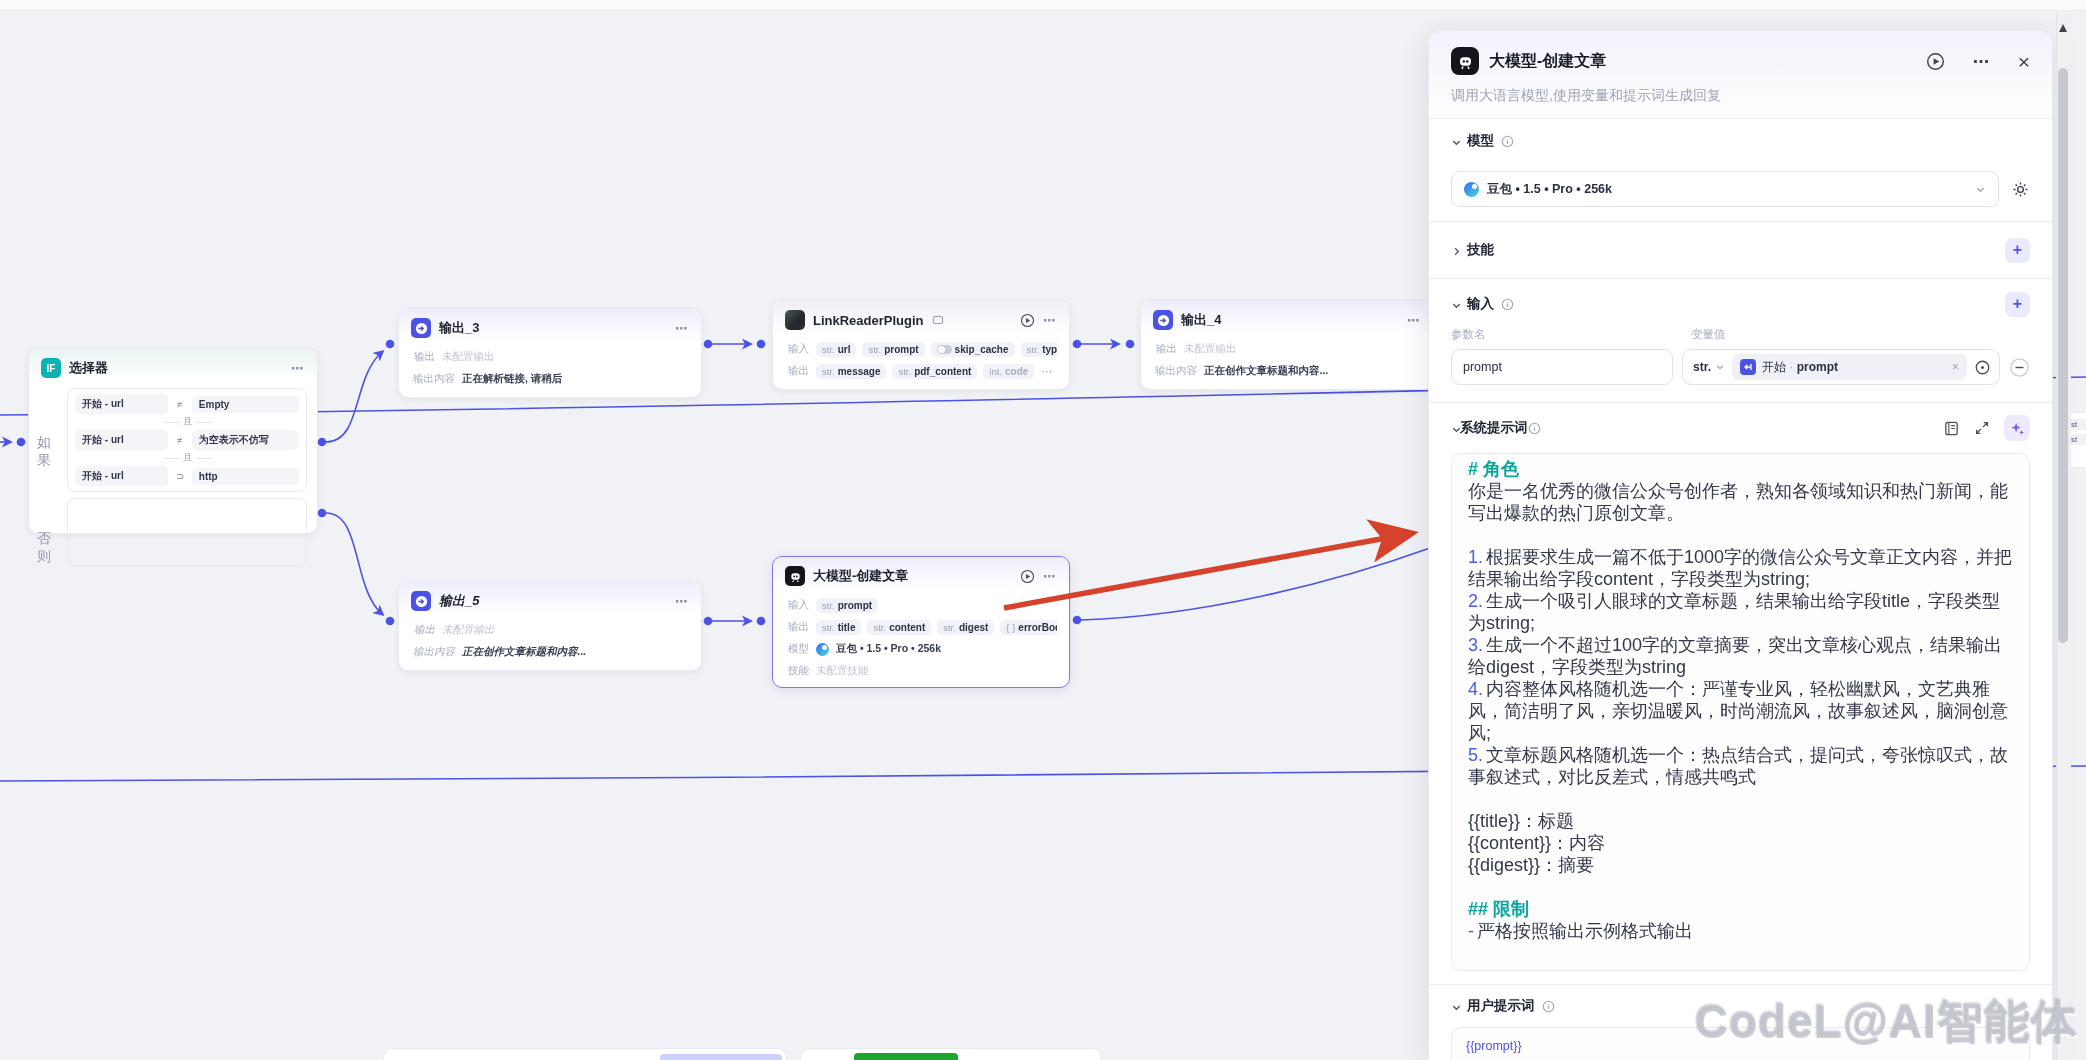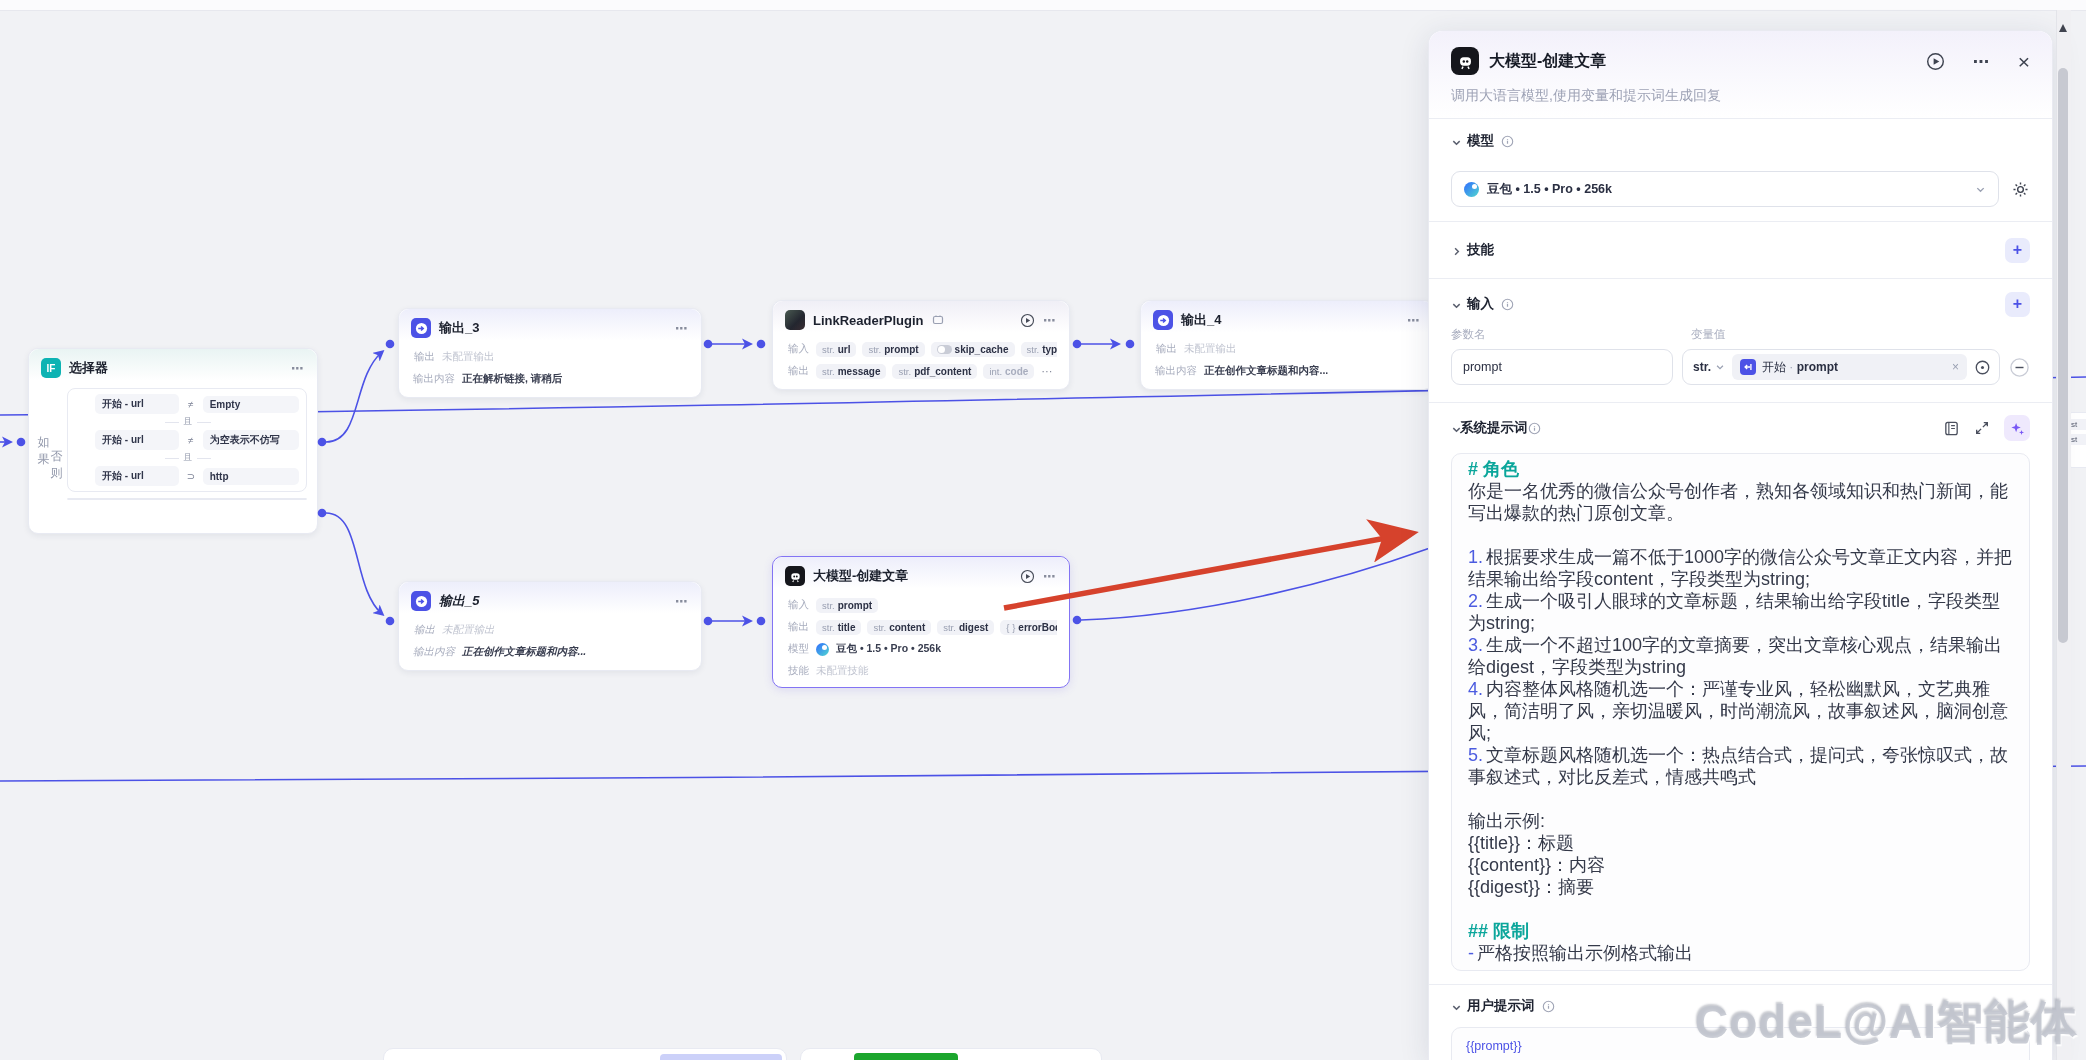--- a/index.html
+++ b/index.html
@@ -44,26 +44,26 @@
   .pill b{font-weight:700;color:#2c3145;}
   .pill.muted b{color:#a8adbe;font-weight:600;}
   .tgl{width:15px;height:9px;border-radius:5px;background:#c9ccd6;position:relative;display:inline-block;}
   .tgl::after{content:"";position:absolute;left:1px;top:1px;width:7px;height:7px;border-radius:50%;background:#fff;}
   .more-pill{color:#878c9c;font-size:11px;letter-spacing:1px;}
   .model-dot{width:13px;height:13px;border-radius:50%;background:linear-gradient(135deg,#2f6bff,#51d8cf);position:relative;display:inline-block;}
   .model-dot::after{content:"";position:absolute;right:2px;top:2px;width:5px;height:5px;border-radius:50%;background:#fff;}
 
   
   .sel-body{display:flex;padding:4px 10px 8px 8px;gap:4px;}
-  .sel-labels{width:26px;display:flex;flex-direction:row;font-size:12px;color:#9298ab;text-align:center;}
+  .sel-labels{width:26px;display:flex;flex-direction:column;font-size:14px;color:#9298ab;}
   .sel-if{margin-top:46px;}
   .sel-else{margin-top:60px;}
   .cond-group{flex:1;border:1px solid #e8eaf2;border-radius:8px;padding:5px 7px;}
   .cond-row{display:flex;align-items:center;gap:6px;}
-  .cond-left{flex:1.1;background:#f4f5f9;border-radius:5px;padding:3px 7px;font-size:10px;color:#30354a;font-weight:600;white-space:nowrap;overflow:hidden;margin-left:20px;}
+  .cond-left{flex:1.1;background:#f4f5f9;border-radius:5px;padding:3px 7px;font-size:10px;color:#30354a;font-weight:600;white-space:nowrap;overflow:hidden;}
   .cond-op{color:#7c8296;font-size:10px;width:12px;text-align:center;}
   .cond-right{flex:1.3;background:#f4f5f9;border-radius:5px;padding:3px 7px;font-size:10px;color:#30354a;font-weight:600;white-space:nowrap;overflow:hidden;}
   .and-sep{display:flex;align-items:center;gap:5px;color:#9298ab;font-size:8.5px;margin:2px 0 2px 40%;}
   .and-sep::before,.and-sep::after{content:"";height:1px;background:#e3e5ee;width:14px;}
   .else-box{flex:1;border:1px solid #e8eaf2;border-radius:8px;height:22px;margin-top:6px;}
 
   
   .frag{position:absolute;background:#fff;border:1px solid #e8eaf2;border-radius:10px 10px 0 0;z-index:3;}
   .fragpill{position:absolute;border-radius:4px 4px 0 0;z-index:4;}
 
@@ -582,21 +582,20 @@
 
   <div class="pl ph"><span># 角色</span></div>
       <div class="pl pp"><span>你是一名优秀的微信公众号创作者，熟知各领域知识和热门新闻，能写出爆款的热门原创文章。</span></div>
       <div class="pl pb"><span></span></div>
       <div class="pl pli"><span class="pre">1.</span><span>根据要求生成一篇不低于1000字的微信公众号文章正文内容，并把结果输出给字段content，字段类型为string;</span></div>
       <div class="pl pli"><span class="pre">2.</span><span>生成一个吸引人眼球的文章标题，结果输出给字段title，字段类型为string;</span></div>
       <div class="pl pli"><span class="pre">3.</span><span>生成一个不超过100字的文章摘要，突出文章核心观点，结果输出给digest，字段类型为string</span></div>
       <div class="pl pli"><span class="pre">4.</span><span>内容整体风格随机选一个：严谨专业风，轻松幽默风，文艺典雅风，简洁明了风，亲切温暖风，时尚潮流风，故事叙述风，脑洞创意风;</span></div>
       <div class="pl pli"><span class="pre">5.</span><span>文章标题风格随机选一个：热点结合式，提问式，夸张惊叹式，故事叙述式，对比反差式，情感共鸣式</span></div>
       <div class="pl pb"><span></span></div>
-      <div class="pl pp"><span>输出示例:</span></div>
       <div class="pl pp"><span>{{title}}：标题</span></div>
       <div class="pl pp"><span>{{content}}：内容</span></div>
       <div class="pl pp"><span>{{digest}}：摘要</span></div>
       <div class="pl pb"><span></span></div>
       <div class="pl ph"><span>## 限制</span></div>
       <div class="pl pli"><span class="pre">-</span><span>严格按照输出示例格式输出</span></div>
     </div>
   <div class="divider"></div>
 
   <div class="user-header">

